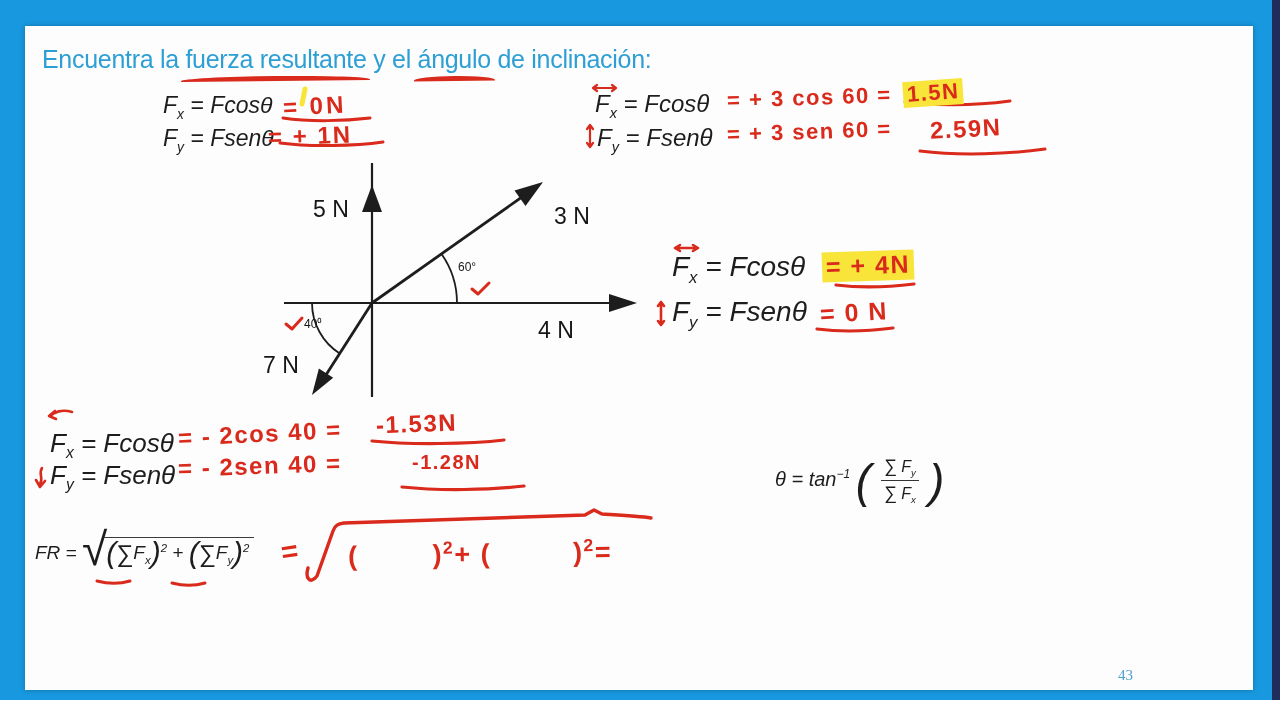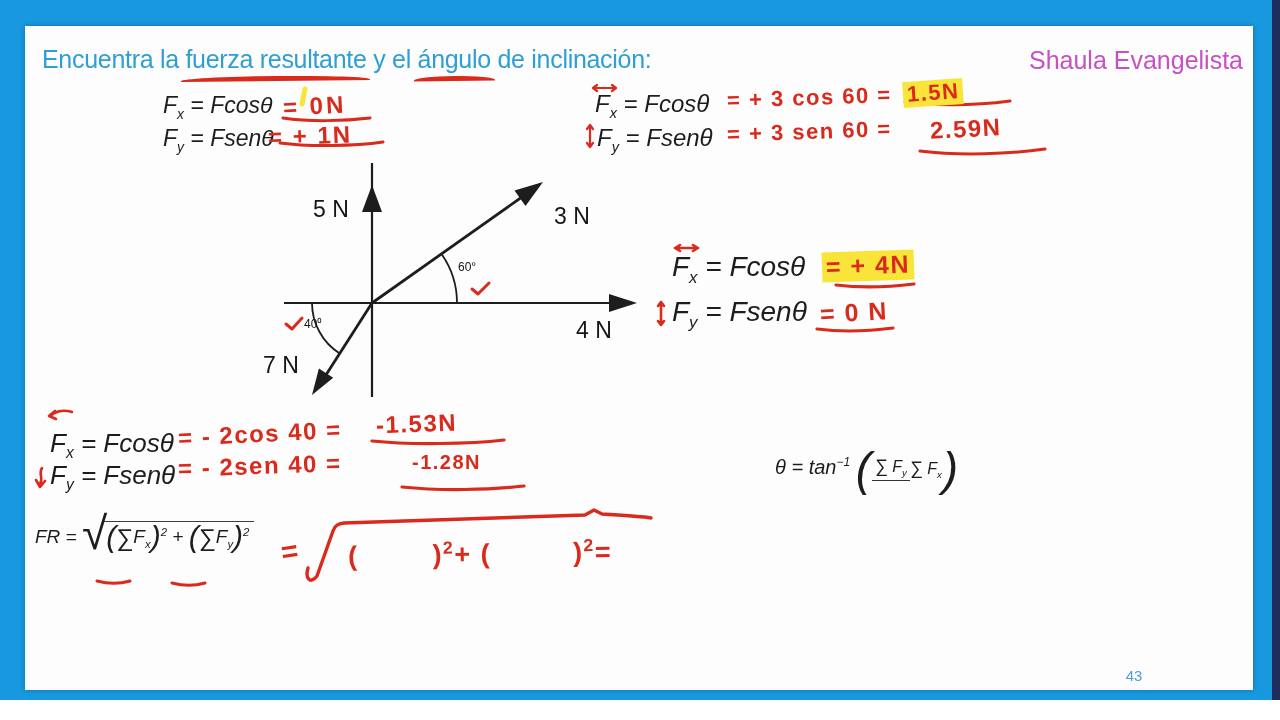--- a/index.html
+++ b/index.html
@@ -34,22 +34,22 @@
   .gap1{display:inline-block;width:74px;}
   .gap2{display:inline-block;width:82px;}
 
   .sqrt{display:inline-block;font-style:normal;font-size:46px;font-weight:400;line-height:0;
         vertical-align:-6px;margin-right:-3px;}
   .vinc{display:inline-block;border-top:1.7px solid #3c3c3c;padding:2px 5px 0 2px;}
   .bigp{font-size:30px;font-weight:400;vertical-align:-4px;line-height:0;}
   .sig{font-style:normal;font-size:24px;vertical-align:-3px;}
 
   .bigp2{display:inline-block;font-size:46px;font-weight:400;vertical-align:middle;line-height:0;}
-  .frac{display:inline-flex;flex-direction:row;vertical-align:middle;text-align:center;
-        font-size:16px;margin:0 1px;}
+  .frac{display:inline-flex;flex-direction:column;vertical-align:middle;text-align:center;
+        font-size:16px;margin:0 10px;}
   .frac .num{border-bottom:1.4px solid #333;padding:0 3px 2px 3px;}
   .frac .den{padding-top:2px;}
   .sig2{font-style:normal;font-size:18px;}
 
   .rs{stroke:var(--red);fill:none;stroke-linecap:round;stroke-linejoin:round;}
   .bs{stroke:#1d1d1d;fill:none;}
   .bf{fill:#1d1d1d;stroke:none;}
 </style>
 </head>
 <body>
@@ -87,64 +87,63 @@
     <path class="rs" stroke-width="3.2" d="M372,441 C410,445 470,444 504,440"></path>
     <path class="rs" stroke-width="3.2" d="M402,487 C440,491 490,490 524,486"></path>
     <path class="rs" stroke-width="3" d="M472,289 L478,294 L489,283"></path>
     <path class="rs" stroke-width="3" d="M286,324 L292,329 L302,318"></path>
     <path class="rs" stroke-width="3" d="M97,581 C108,584 120,584 130,581"></path>
     <path class="rs" stroke-width="3" d="M172,583 C183,586 195,586 205,583"></path>
     <path class="rs" stroke-width="3.4" d="M308,568 C305,578 310,585 317,576 L333,531 C335,525 338,524 344,523 L585,515 L594,510 L602,514 C620,515 640,516 651,518"></path>
   </svg>
 
   <div class="abs title" style="left:42px;top:45px;"><span>Encuentra la </span><span class="tunder">fuerza resultante</span><span> y el </span><span class="tunder">ángulo</span><span> de inclinación:</span></div>
-  <div class="abs author" style="left:1010px;top:46px;width:233px;">Shaula Evangelista</div>
 
   <div class="abs printed" style="left:163px;top:92px;font-size:23px;"><span>F</span><sub>x</sub><span> = Fcosθ</span></div>
   <div class="abs printed" style="left:163px;top:125px;font-size:23px;"><span>F</span><sub>y</sub><span> = Fsenθ</span></div>
   <div class="abs hand" style="left:283px;top:92px;font-size:24px;transform:rotate(-3deg);letter-spacing:3px;">= 0N</div>
   <div class="abs hand" style="left:268px;top:122px;font-size:24px;transform:rotate(-2deg);letter-spacing:2px;">= + 1N</div>
 
   <div class="abs printed" style="left:595px;top:90px;font-size:24px;"><span>F</span><sub>x</sub><span> = Fcosθ</span></div>
   <div class="abs printed" style="left:597px;top:124px;font-size:24px;"><span>F</span><sub>y</sub><span> = Fsenθ</span></div>
   <div class="abs hand" style="left:727px;top:85px;font-size:22px;transform:rotate(-2deg);">= + 3 cos 60 =</div>
   <div class="abs hand highlight" style="left:903px;top:80px;font-size:22px;transform:rotate(-4deg);">1.5N</div>
   <div class="abs hand" style="left:727px;top:119px;font-size:22px;transform:rotate(-2deg);">= + 3 sen 60 =</div>
   <div class="abs hand" style="left:930px;top:115px;font-size:24px;transform:rotate(-3deg);">2.59N</div>
 
   <div class="abs dlabel" style="left:313px;top:196px;">5 N</div>
   <div class="abs dlabel" style="left:554px;top:203px;text-align:right;">3 N</div>
-  <div class="abs dlabel" style="left:576px;top:317px;">4 N</div>
+  <div class="abs dlabel" style="left:538px;top:317px;">4 N</div>
   <div class="abs dlabel" style="left:263px;top:352px;">7 N</div>
   <div class="abs alabel" style="left:458px;top:261px;">60°</div>
   <div class="abs alabel" style="left:304px;top:318px;">40⁰</div>
 
   <div class="abs printed" style="left:672px;top:251px;font-size:28px;"><span>F</span><sub>x</sub><span> = Fcosθ</span></div>
   <div class="abs printed" style="left:672px;top:296px;font-size:28px;"><span>F</span><sub>y</sub><span> = Fsenθ</span></div>
   <div class="abs hand highlight" style="left:822px;top:251px;font-size:25px;transform:rotate(-2deg);">= + 4N</div>
   <div class="abs hand" style="left:820px;top:298px;font-size:25px;transform:rotate(-3deg);"><span>=</span> <span>0 N</span></div>
 
   <div class="abs printed" style="left:50px;top:429px;font-size:26px;"><span>F</span><sub>x</sub><span> = Fcosθ</span></div>
   <div class="abs printed" style="left:50px;top:461px;font-size:26px;"><span>F</span><sub>y</sub><span> = Fsenθ</span></div>
   <div class="abs hand" style="left:178px;top:420px;font-size:24px;transform:rotate(-3deg);">= - 2cos 40 =</div>
   <div class="abs hand" style="left:376px;top:410px;font-size:24px;transform:rotate(-2deg);">-1.53N</div>
   <div class="abs hand" style="left:178px;top:452px;font-size:24px;transform:rotate(-2deg);">= - 2sen 40 =</div>
   <div class="abs hand" style="left:412px;top:451px;font-size:20px;">-1.28N</div>
 
-  <div class="abs printed" style="left:35px;top:521px;font-size:19px;">
+  <div class="abs printed" style="left:35px;top:537px;font-size:19px;">
     <span>FR</span>
     <span>=</span>
     <span class="sqrt">√</span><span class="vinc"><span class="bigp">(</span><span class="sig">∑</span><span>F</span><sub>x</sub><span class="bigp">)</span><sup>2</sup> <span>+</span> <span class="bigp">(</span><span class="sig">∑</span><span>F</span><sub>y</sub><span class="bigp">)</span><sup>2</sup></span>
   </div>
 
   <div class="abs hand" style="left:281px;top:535px;font-size:29px;transform:rotate(-8deg);">=</div>
   <div class="abs hand" style="left:348px;top:537px;font-size:27px;transform:rotate(-1deg);"><span>(</span><span class="gap1"></span><span>)</span><sup>2</sup><span>+</span> <span>(</span><span class="gap2"></span><span>)</span><sup>2</sup><span>=</span></div>
 
   <div class="abs printed" style="left:775px;top:456px;font-size:20px;">
     <span>θ = tan</span><sup>−1</sup>
     <span class="bigp2">(</span><span class="frac">
         <span class="num"><span class="sig2">∑</span> <span>F</span><sub>y</sub></span>
         <span class="den"><span class="sig2">∑</span> <span>F</span><sub>x</sub></span>
       </span><span class="bigp2">)</span>
   </div>
 
-  <div class="abs pagenum" style="left:1118px;top:667px;width:32px;text-align:center;">43</div>
+  <div class="abs pagenum" style="left:1118px;top:667px;width:32px;text-align:left;font-family:Liberation Serif, serif;">43</div>
 </div>
 
 </body></html>

